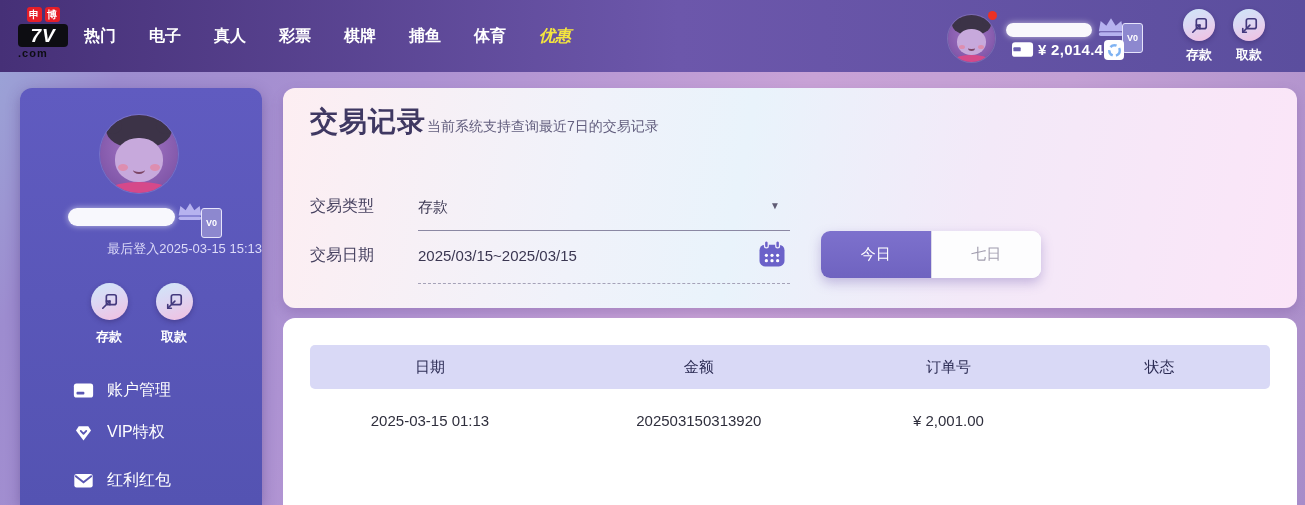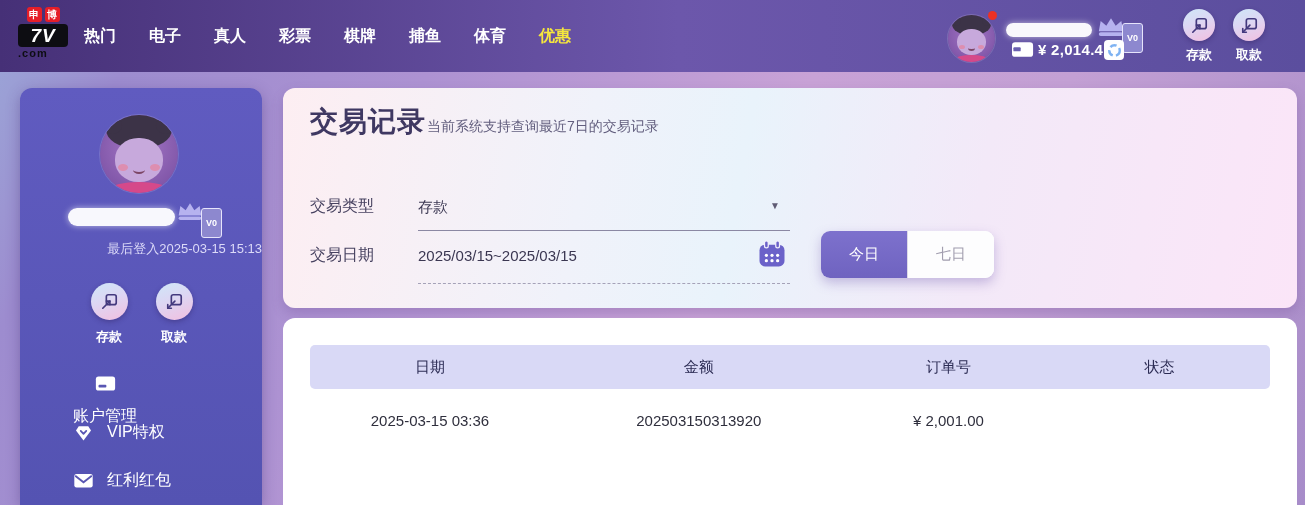--- a/index.html
+++ b/index.html
@@ -12,21 +12,21 @@
     background:linear-gradient(90deg,#463077 0%,#6c57ab 52%,#5b4e9e 100%);}
   .logo{position:absolute;left:18px;top:7px;width:50px;cursor:pointer;}
   .logo-badges{display:flex;gap:3px;justify-content:center;}
   .logo-badge{width:15px;height:15px;background:#e61e28;border-radius:3px;color:#fff;
     font-size:10px;font-weight:bold;display:flex;align-items:center;justify-content:center;}
   .logo-main{margin-top:2px;background:#0d0d12;border-radius:4px;color:#fff;text-align:center;
     font-size:19px;font-weight:bold;font-style:italic;letter-spacing:1px;line-height:23px;height:23px;}
   .logo-suffix{color:#0d0d12;font-weight:bold;font-size:11px;letter-spacing:1px;line-height:12px;}
   .nav{position:absolute;left:84px;top:0;height:72px;display:flex;align-items:center;gap:33px;}
   .nav-item{color:#fff;font-size:16px;font-weight:bold;cursor:pointer;white-space:nowrap;}
-  .nav-item.active{color:#f5e63d;}
+  .nav-item.active{color:#f5e63d;font-style:italic;}
 
   .avatar{border-radius:50%;background:radial-gradient(circle at 50% 42%,#a578c6,#7b51a4 85%);
     position:relative;overflow:hidden;box-shadow:0 0 0 1px rgba(255,255,255,.15);}
   .avatar .hair{position:absolute;top:-10%;left:8%;width:84%;height:52%;background:#3c3347;
     border-radius:50% 50% 45% 45%;}
   .avatar .bun{position:absolute;width:24%;height:22%;background:#3c3347;border-radius:50%;top:2%;}
   .avatar .bun.l{left:4%;} .avatar .bun.r{right:4%;}
   .avatar .face{position:absolute;top:30%;left:19%;width:62%;height:56%;background:#c7a9dc;
     border-radius:48%;}
   .avatar .cheek{position:absolute;width:13%;height:9%;background:#e08aa8;border-radius:50%;
@@ -70,21 +70,21 @@
   .title-row{position:absolute;left:27px;top:15px;display:flex;align-items:flex-end;gap:1px;}
   .page-title{font-size:28px;font-weight:bold;color:#3f3862;letter-spacing:1px;}
   .page-subtitle{font-size:14px;color:#625e7e;padding-bottom:5px;}
   .form-label{position:absolute;left:27px;font-size:16px;color:#47426081;color:#474260;}
   .form-value{position:absolute;left:135px;font-size:15px;color:#3b3752;}
   .underline{position:absolute;left:135px;width:372px;height:0;}
   .underline.solid{border-bottom:1px solid #8b88a3;}
   .underline.dashed{border-bottom:1px dashed #a5a2b8;}
   .dd-arrow{position:absolute;font-size:10px;color:#5f5b74;cursor:pointer;}
   .cal-btn{position:absolute;width:30px;height:30px;cursor:pointer;}
-  .day-group{position:absolute;left:538px;top:143px;width:173px;height:47px;display:flex;
+  .day-group{position:absolute;left:538px;top:143px;width:220px;height:47px;display:flex;
     border-radius:9px;overflow:hidden;box-shadow:0 5px 12px rgba(110,85,175,.35);background:#fff;justify-content:space-between;}
   .day-btn{flex:1;display:flex;align-items:center;justify-content:center;font-size:15px;
     color:#a29eaf;background:#fdfdfe;border-right:1px solid #dddae8;cursor:pointer;}
   .day-btn:last-child{border-right:none;}
   .day-btn.active{background:linear-gradient(180deg,#7d71cd,#6f63c0);color:#fff;}
 
   
   .table-panel{position:absolute;left:283px;top:318px;width:1014px;height:187px;background:#fff;
     border-radius:12px 12px 0 0;}
   .thead{position:absolute;left:27px;top:27px;width:960px;height:44px;background:#d9d9f6;
@@ -202,21 +202,21 @@
     <div class="circ-btn" style="left:136px;top:195px;width:37px;height:37px;">
       <svg viewBox="0 0 24 24" fill="none" stroke="#44397e" stroke-width="2.1" stroke-linecap="round" stroke-linejoin="round">
         <rect x="8" y="3.5" width="12.5" height="12.5" rx="2.5"></rect>
         <path d="M12.5 11.5 L3.5 20.5"></path>
           <path d="M3.5 16 v4.5 h4.5"></path>
       </svg>
     </div>
     <div class="side-btn-label" style="position:absolute;left:132px;top:240px;width:44px;text-align:center;">取款</div>
 
     <div id="side-menu">
-        <div class="menu-item" style="top: 286px; flex-direction: column;">
+        <div class="menu-item" style="top: 292px;">
           <svg viewBox="0 0 24 20">
             <rect x="1" y="2" width="22" height="16" rx="3" fill="#fff"></rect>
             <rect x="4" y="11.5" width="9" height="3" rx="1" fill="#5956b3"></rect>
           </svg>
           <span class="menu-label">账户管理</span>
         </div>
         <div class="menu-item" style="top: 334px;">
           <svg viewBox="0 0 24 24">
             <path d="M12 22 L2.5 9.5 L6 4 H18 L21.5 9.5 Z" fill="#fff"></path>
             <path d="M8.5 10 L12 13.8 L15.5 10" stroke="#5956b3" stroke-width="2.2" fill="none" stroke-linecap="round" stroke-linejoin="round"></path>
@@ -269,20 +269,20 @@
 
   <div class="table-panel">
     <div class="thead" id="table-head">
         <div class="th">日期</div>
         <div class="th">金额</div>
         <div class="th">订单号</div>
         <div class="th">状态</div>
       </div>
     <div class="tbody" id="table-body">
         <div class="trow">
-          <div class="td">2025-03-15 03:36</div>
+          <div class="td">2025-03-15 01:13</div>
           <div class="td">202503150313920</div>
           <div class="td">¥ 2,001.00</div>
         </div>
       </div>
   </div>
 
 </div>
 
 </body></html>

